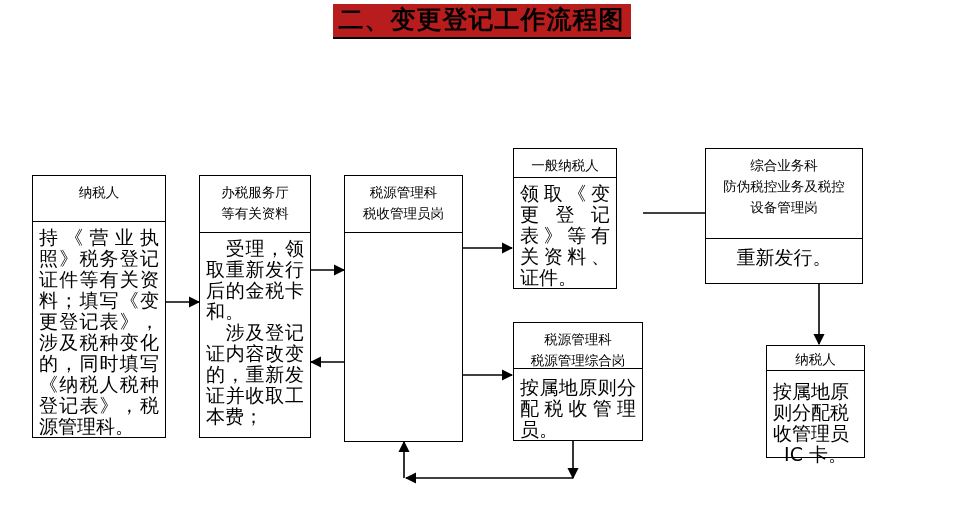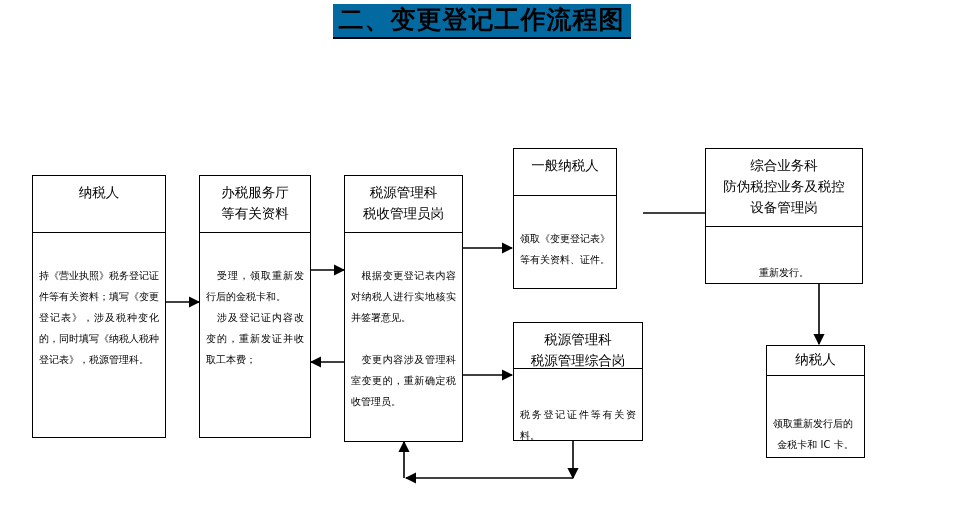--- a/index.html
+++ b/index.html
@@ -12,21 +12,21 @@
   }
   #canvas{position:absolute;left:0;top:0;width:963px;height:509px;}
 
   
   .title-wrap{
     position:absolute;left:0;top:4px;width:963px;
     text-align:center;
   }
   .title{
     display:inline-block;
-    background:#0369a1;
+    background:#b91c1c;
     color:#000000;
     font-size:25px;
     font-weight:bold;
     letter-spacing:1px;
     line-height:30px;
     padding:1px 6px 2px 6px;
     border-bottom:2px solid #000000;
     font-family:"DejaVu Serif","Liberation Serif",serif;
   }
 
@@ -50,27 +50,26 @@
     text-align:center;
     font-size:13.5px;
     line-height:21px;
     color:#000;
     white-space:pre-line;
   }
   .node .bdy{
     box-sizing:border-box;
     flex:1 1 auto;
     padding:5px 6px 0 6px;
-    font-size:10px;
+    font-size:19px;
     line-height:21px;
     color:#000;
     white-space:pre-line;
     text-align:justify;
     text-align-last:left;
-    margin-top:27px;
   }
   .bdy.center{ text-align:left; text-align-last:center; }
   .bdy.justified{
     text-align:justify;
     text-justify:inter-character;
     text-align-last:left;
   }
 
   
   svg.links{
@@ -137,41 +136,38 @@
   <div class="node" style="left:199px;top:175px;width:112px;height:263px;">
     <div class="hdr" style="height:57px;">办税服务厅
 等有关资料</div>
     <div class="bdy justified">　受理，领取重新发行后的金税卡和。
 　涉及登记证内容改变的，重新发证并收取工本费；</div>
   </div>
 
   <div class="node" style="left:344px;top:175px;width:119px;height:267px;">
     <div class="hdr" style="height:57px;">税源管理科
 税收管理员岗</div>
-    <div class="bdy justified">　根据变更登记表内容对纳税人进行实地核实并签署意见。
-
-　变更内容涉及管理科室变更的，重新确定税收管理员。</div>
   </div>
 
   <div class="node" style="left:513px;top:148px;width:104px;height:141px;">
     <div class="hdr" style="height:47px;">一般纳税人</div>
     <div class="bdy justified">领取《变更登记表》等有关资料、证件。</div>
   </div>
 
   <div class="node" style="left:513px;top:322px;width:130px;height:119px;">
     <div class="hdr" style="height:46px;">税源管理科
 税源管理综合岗</div>
-    <div class="bdy justified" style="padding-top:8px;">税务登记证件等有关资料。</div>
+    <div class="bdy justified" style="padding-top:8px;">按属地原则分配税收管理员。</div>
   </div>
 
   <div class="node" style="left:705px;top:148px;width:158px;height:136px;">
     <div class="hdr" style="height:90px;">综合业务科
 防伪税控业务及税控
 设备管理岗</div>
     <div class="bdy center" style="padding-top:8px;">重新发行。</div>
   </div>
 
   <div class="node" style="left:766px;top:345px;width:99px;height:113px;">
     <div class="hdr" style="height:30px;padding-top:3px;">纳税人</div>
-    <div class="bdy center" style="padding-top:10px;">领取重新发行后的金税卡和 IC 卡。</div>
+    <div class="bdy center" style="padding-top:10px;">按属地原则分配税收管理员 IC 卡。</div>
   </div>
 
 </div>
 
 </body></html>

